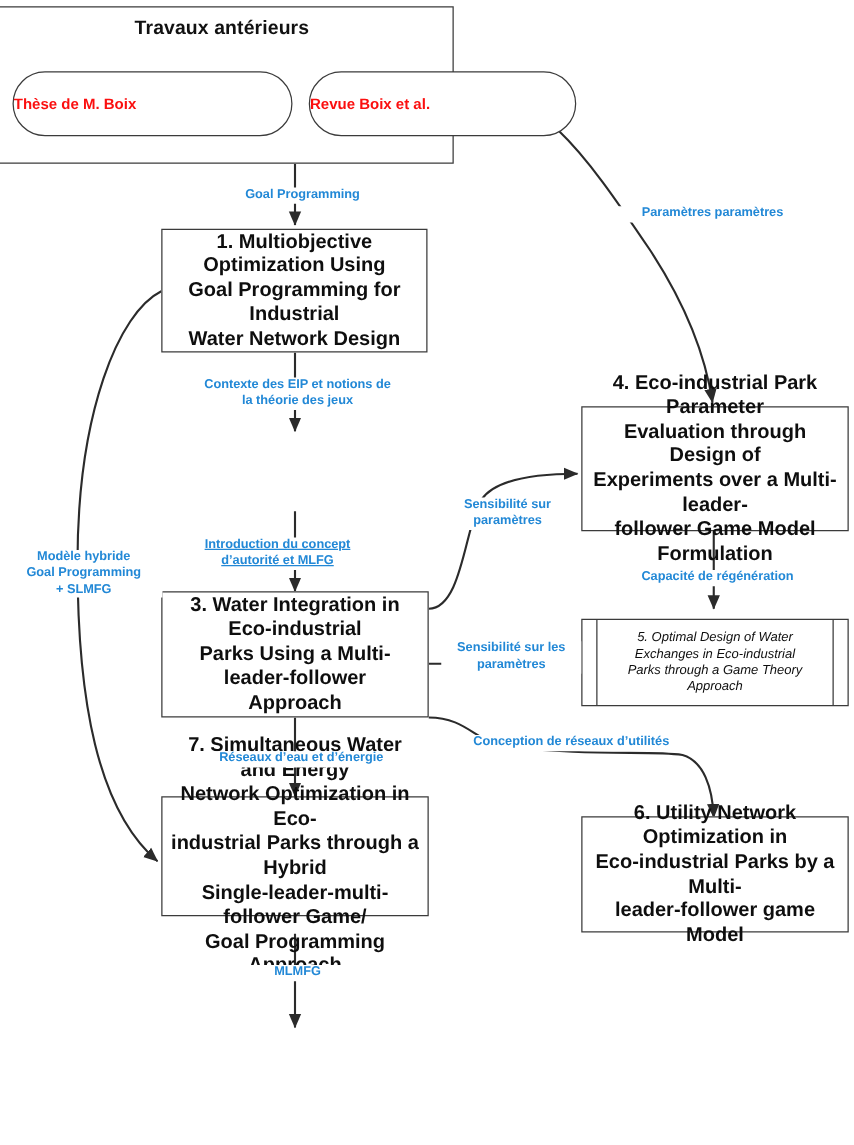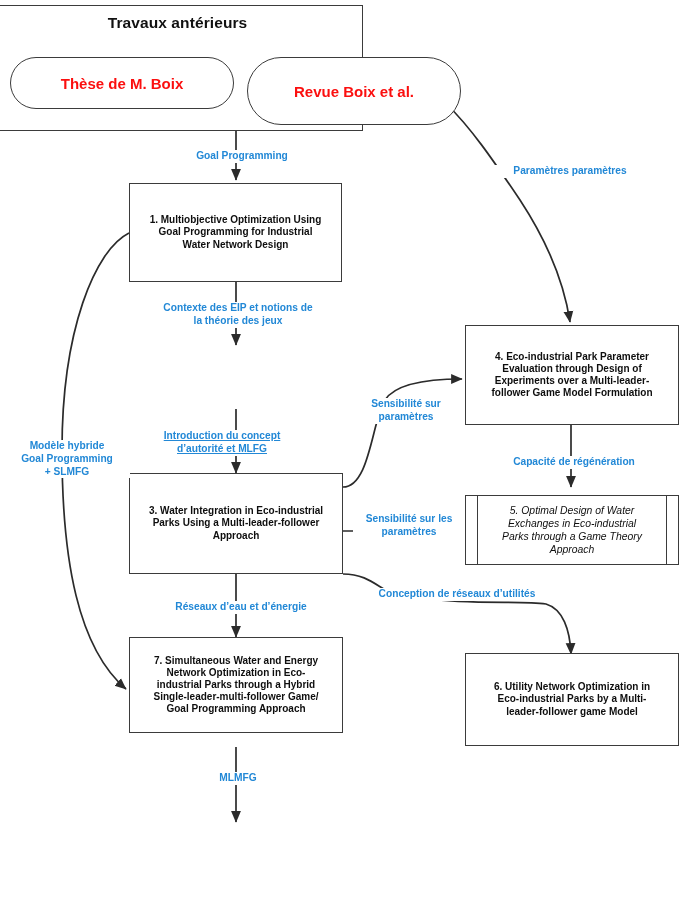--- a/index.html
+++ b/index.html
@@ -61,31 +61,30 @@
     letter-spacing: .1px;
   }
   .pill {
     position: absolute;
     box-sizing: border-box;
     border: 1.6px solid #3b3b3b;
     border-radius: 40px;
     background: #ffffff;
     display: flex;
     align-items: center;
-    justify-content: center;
     text-align: center;
     color: #fb0f0f;
     font-weight: bold;
-    font-size: 15px;
+    font-size: 12px;
   }
   
   .proc {
     color: #0e0e0e;
     font-weight: bold;
-    font-size: 10px;
+    font-size: 16px;
   }
   
   .predef {
     border: 1.6px solid #3b3b3b;
     position: absolute;
     box-sizing: border-box;
     background: #ffffff;
   }
   .predef .inner {
     position: absolute;
@@ -174,21 +173,21 @@
     </g>
   </svg>
 
   <div id="group-previous" style="left:-8px; top:5px; width:371px; height:126px;">
   </div>
   <div id="group-previous-title" style="left:-8px; top:14px; width:371px;">Travaux antérieurs</div>
 
   <div class="pill" style="left:10px; top:57px; width:224px; height:52px;">
     <span class="txt">Thèse de M. Boix</span>
   </div>
-  <div class="pill" style="left:247px; top:57px; width:214px; height:68px;">
+  <div class="pill" style="left:247px; top:57px; width:214px; height:52px;">
     <span class="txt">Revue Boix et al.</span>
   </div>
 
   <div class="node rect proc" style="left:129px; top:183px; width:213px; height:99px;">
     <span class="txt">1. Multiobjective Optimization Using
 Goal Programming for Industrial
 Water Network Design</span>
   </div>
 
 

